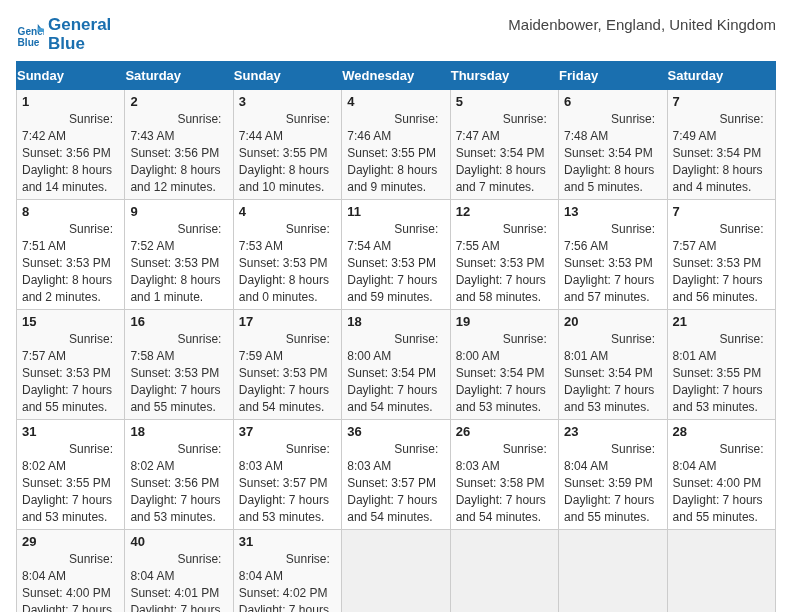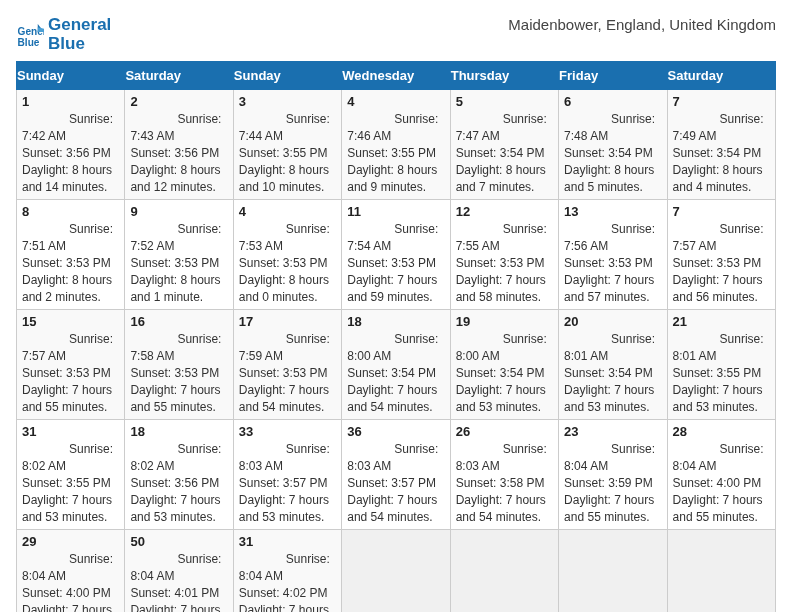--- a/index.html
+++ b/index.html
@@ -210,21 +210,21 @@
       <tr>
         <td>
         <span class="day-num">31</span>
         <span class="day-info">Sunrise: 8:02 AM<br>Sunset: 3:55 PM<br>Daylight: 7 hours and 53 minutes.</span>
       </td>
         <td>
         <span class="day-num">18</span>
         <span class="day-info">Sunrise: 8:02 AM<br>Sunset: 3:56 PM<br>Daylight: 7 hours and 53 minutes.</span>
       </td>
         <td>
-        <span class="day-num">33</span>
+        <span class="day-num">37</span>
         <span class="day-info">Sunrise: 8:03 AM<br>Sunset: 3:57 PM<br>Daylight: 7 hours and 53 minutes.</span>
       </td>
         <td>
         <span class="day-num">36</span>
         <span class="day-info">Sunrise: 8:03 AM<br>Sunset: 3:57 PM<br>Daylight: 7 hours and 54 minutes.</span>
       </td>
         <td>
         <span class="day-num">26</span>
         <span class="day-info">Sunrise: 8:03 AM<br>Sunset: 3:58 PM<br>Daylight: 7 hours and 54 minutes.</span>
       </td>
@@ -236,21 +236,21 @@
         <span class="day-num">28</span>
         <span class="day-info">Sunrise: 8:04 AM<br>Sunset: 4:00 PM<br>Daylight: 7 hours and 55 minutes.</span>
       </td>
       </tr>
       <tr>
         <td>
         <span class="day-num">29</span>
         <span class="day-info">Sunrise: 8:04 AM<br>Sunset: 4:00 PM<br>Daylight: 7 hours and 56 minutes.</span>
       </td>
         <td>
-        <span class="day-num">50</span>
+        <span class="day-num">40</span>
         <span class="day-info">Sunrise: 8:04 AM<br>Sunset: 4:01 PM<br>Daylight: 7 hours and 57 minutes.</span>
       </td>
         <td>
         <span class="day-num">31</span>
         <span class="day-info">Sunrise: 8:04 AM<br>Sunset: 4:02 PM<br>Daylight: 7 hours and 58 minutes.</span>
       </td>
         <td class="empty-cell"></td>
         <td class="empty-cell"></td>
         <td class="empty-cell"></td>
         <td class="empty-cell"></td>

